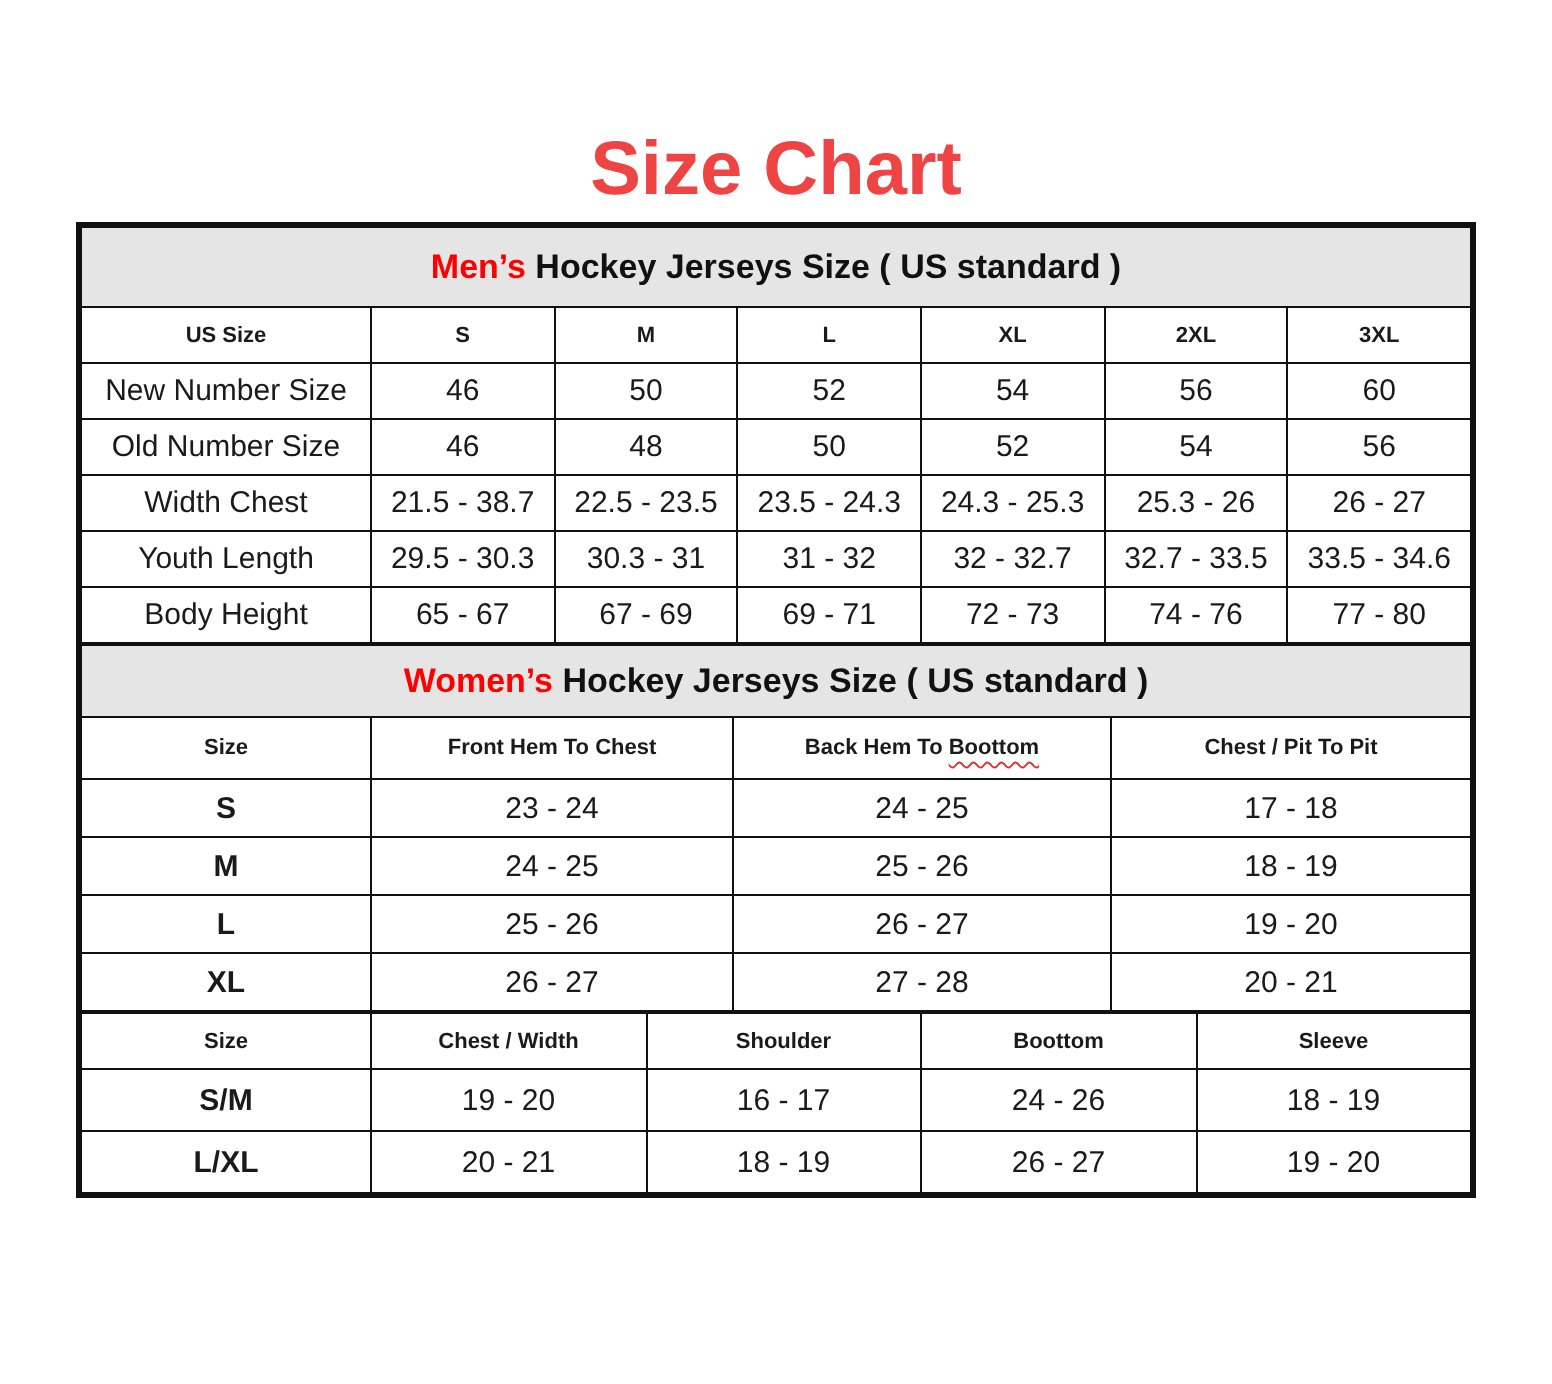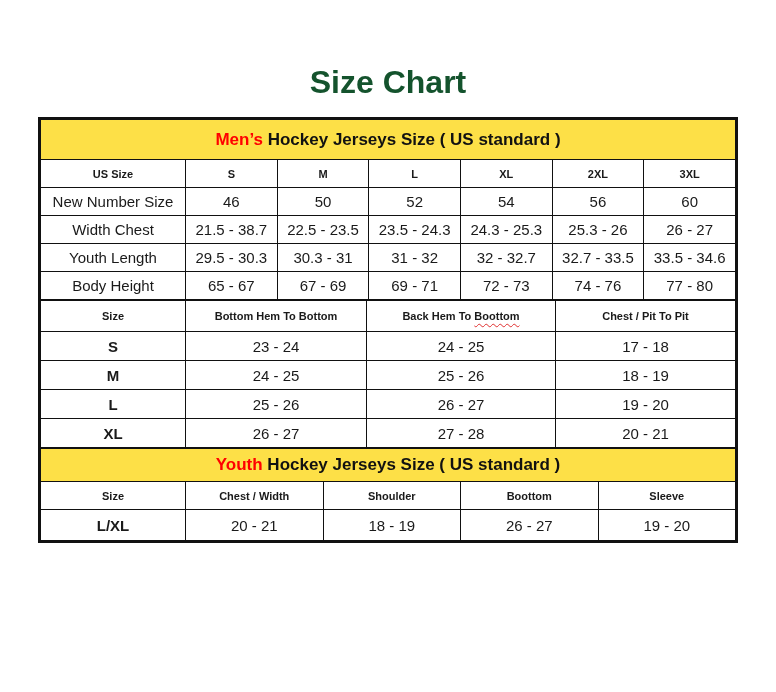--- a/index.html
+++ b/index.html
@@ -5,24 +5,24 @@
   * { box-sizing: border-box; }
   html, body { margin: 0; padding: 0; }
   body {
     width: 776px; height: 692px;
     background: #ffffff;
     font-family: "Liberation Sans", sans-serif;
     color: #1a1a1a;
   }
   .page-title {
     text-align: center;
-    color: #14532d;
-    font-size: 32px;
+    color: #ef4444;
+    font-size: 38px;
     font-weight: bold;
-    margin: 64px 0 16px 0;
+    margin: 64px 0 4px 0;
     letter-spacing: 0px;
   }
   .chart-wrap {
     width: 700px;
     margin-left: 38px;
     border: 2px solid #111;
   }
   table {
     width: 100%;
     border-collapse: collapse;
@@ -31,21 +31,21 @@
   td {
     border: 1.5px solid #111;
     text-align: center;
     vertical-align: middle;
     padding: 0 2px;
     font-size: 15px;
     overflow: hidden;
     white-space: nowrap;
   }
   .banner-cell {
-    background: #fde047;
+    background: #e5e5e5;
     font-weight: bold;
     font-size: 17px;
     color: #111;
   }
   .hl { color: #ff0000; }
   .head-cell { font-weight: bold; font-size: 11px; }
   .lbl { font-weight: normal; }
   .lblb { font-weight: bold; }
   tr.r-banner-m td { height: 40px; }
   tr.r-head-m td, tr.r-data-m td { height: 28px; }
@@ -97,20 +97,29 @@
     <tr class="r-data-m">
       <td class="lbl">New Number Size</td>
       <td>46</td>
       <td>50</td>
       <td>52</td>
       <td>54</td>
       <td>56</td>
       <td>60</td>
     </tr>
     <tr class="r-data-m">
+      <td class="lbl">Old Number Size</td>
+      <td>46</td>
+      <td>48</td>
+      <td>50</td>
+      <td>52</td>
+      <td>54</td>
+      <td>56</td>
+    </tr>
+    <tr class="r-data-m">
       <td class="lbl">Width Chest</td>
       <td>21.5 - 38.7</td>
       <td>22.5 - 23.5</td>
       <td>23.5 - 24.3</td>
       <td>24.3 - 25.3</td>
       <td>25.3 - 26</td>
       <td>26 - 27</td>
     </tr>
     <tr class="r-data-m">
       <td class="lbl">Youth Length</td>
@@ -134,23 +143,26 @@
     </table>
 
   <table>
     <colgroup>
         <col class="c-label">
         <col style="width:181px">
         <col style="width:189px">
         <col>
       </colgroup>
     <tbody>
+        <tr class="r-banner-w">
+      <td colspan="4" class="banner-cell"><span class="hl">Women’s</span><span> Hockey Jerseys Size ( US standard )</span></td>
+    </tr>
     <tr class="r-head-w">
       <td class="head-cell">Size</td>
-      <td class="head-cell">Bottom Hem To Bottom</td>
+      <td class="head-cell">Front Hem To Chest</td>
       <td class="head-cell"><span>Back Hem To</span> <span class="wavy">Boottom</span></td>
       <td class="head-cell">Chest / Pit To Pit</td>
     </tr>
     <tr class="r-data-w">
       <td class="lblb">S</td>
       <td>23 - 24</td>
       <td>24 - 25</td>
       <td>17 - 18</td>
     </tr>
     <tr class="r-data-w">
@@ -176,31 +188,35 @@
 
   <table>
     <colgroup>
         <col class="c-label">
         <col>
         <col>
         <col>
         <col>
       </colgroup>
     <tbody>
-        <tr class="r-banner-y">
-      <td colspan="5" class="banner-cell"><span class="hl">Youth</span><span> Hockey Jerseys Size ( US standard )</span></td>
-    </tr>
     <tr class="r-head-y">
       <td class="head-cell">Size</td>
       <td class="head-cell">Chest / Width</td>
       <td class="head-cell">Shoulder</td>
       <td class="head-cell">Boottom</td>
       <td class="head-cell">Sleeve</td>
     </tr>
     <tr class="r-data-y">
+      <td class="lblb">S/M</td>
+      <td>19 - 20</td>
+      <td>16 - 17</td>
+      <td>24 - 26</td>
+      <td>18 - 19</td>
+    </tr>
+    <tr class="r-data-y">
       <td class="lblb">L/XL</td>
       <td>20 - 21</td>
       <td>18 - 19</td>
       <td>26 - 27</td>
       <td>19 - 20</td>
     </tr>
   </tbody>
     </table>
 
 </div>

